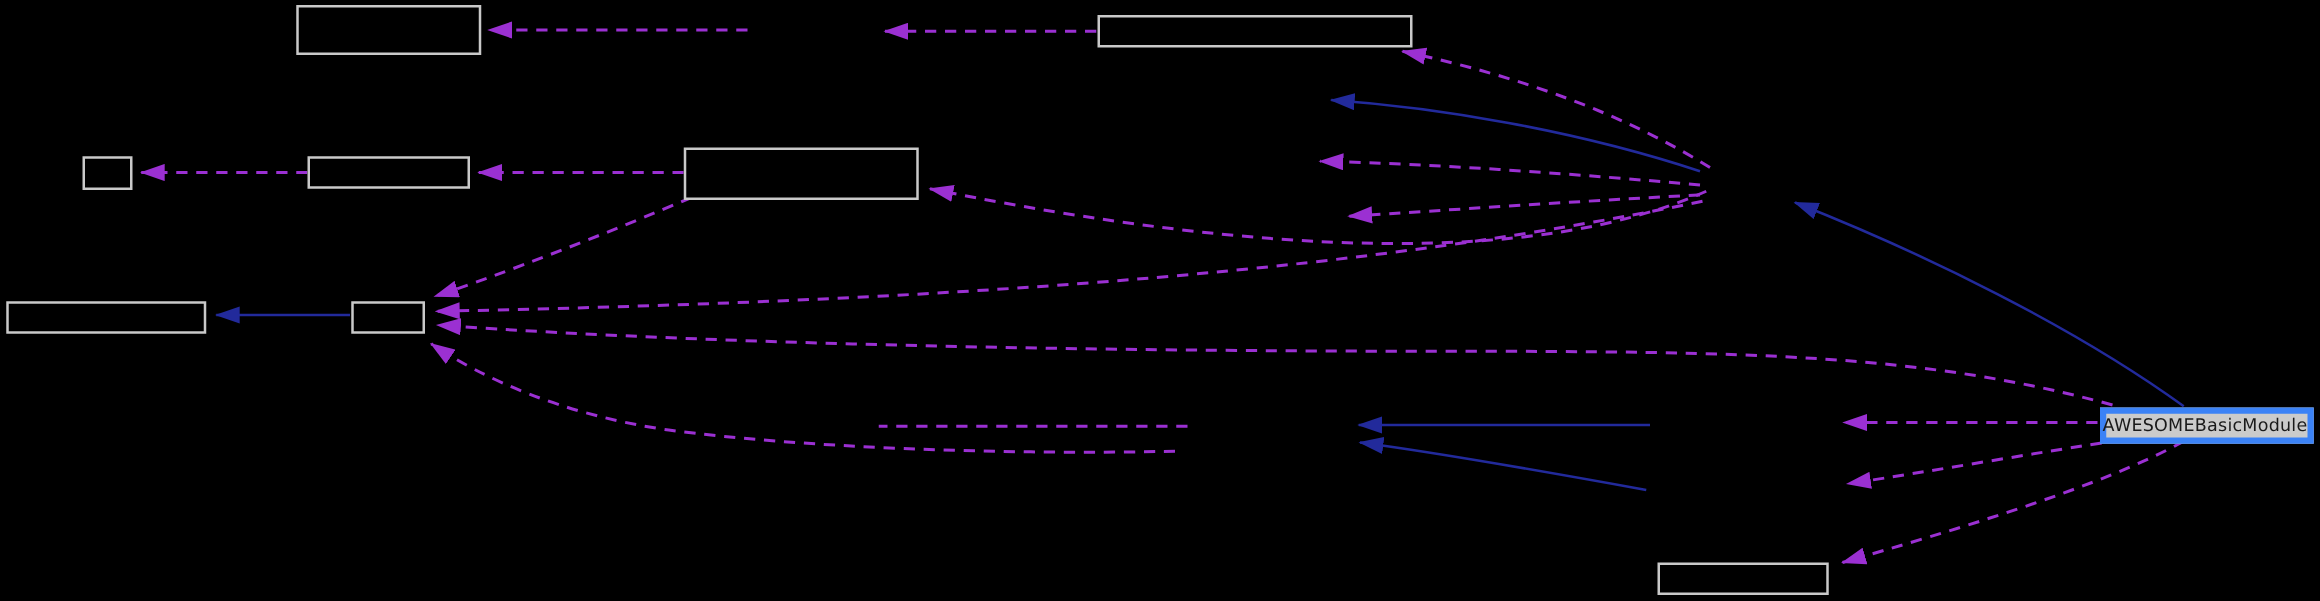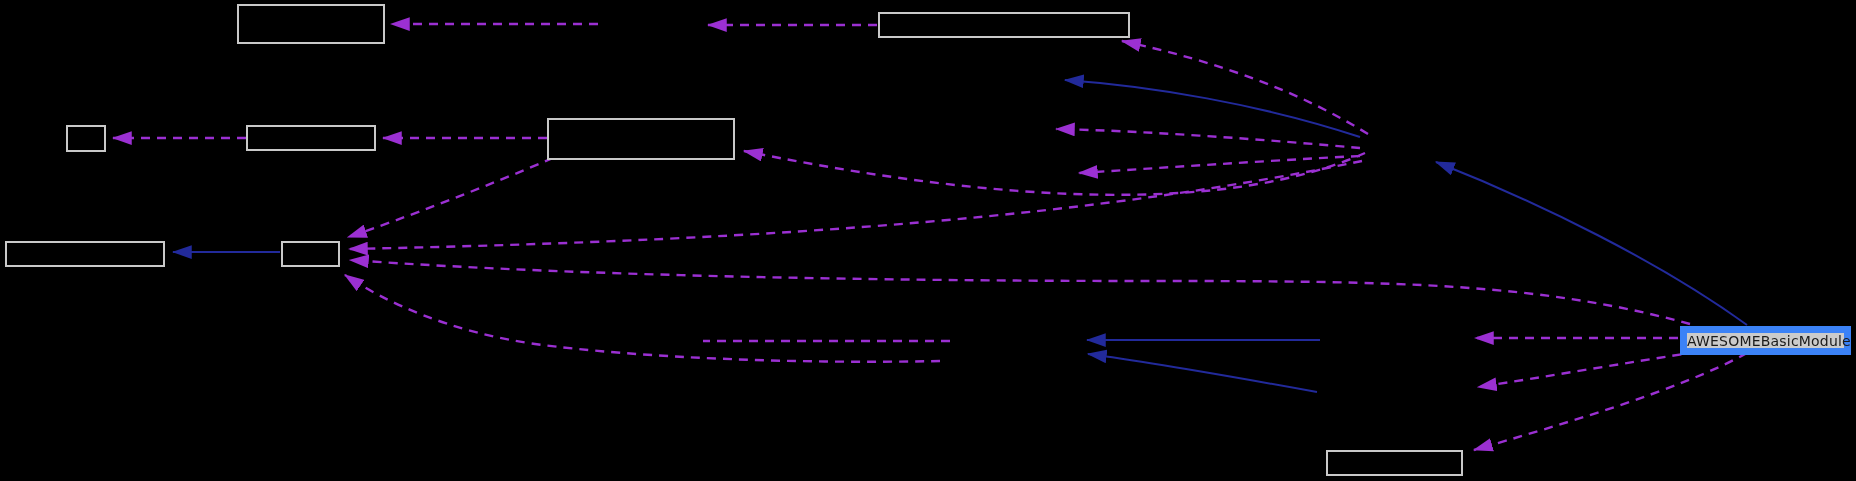--- a/index.html
+++ b/index.html
@@ -1,21 +1,21 @@
 <!DOCTYPE html>
 <html><head>
 <meta charset="utf-8">
 <style>
   html,body{margin:0;padding:0;background:#000;}
   #stage{position:relative;width:1856px;height:481px;background:#000;overflow:hidden;
          font-family:"DejaVu Sans","Liberation Sans",sans-serif;}
   #edges{position:absolute;left:0;top:0;}
   .gnode{position:absolute;box-sizing:border-box;border:2px solid #c9c9c9;background:#000;}
-  .gnode.hl{background:#cbcbcb;border:7px solid #3b82f6;color:#1a1a1a;
-            display:flex;align-items:center;justify-content:flex-start;
+  .gnode.hl{background:#cbcbcb;border:5px solid #3b82f6;color:#1a1a1a;
+            display:flex;align-items:center;justify-content:flex-end;
             font-size:14px;letter-spacing:.2px;}
 </style>
 </head>
 <body>
 
 <div id="stage">
   <svg id="edges" width="1856" height="481" viewBox="0 0 1856 481">
       <defs>
         <marker id="ah-m" orient="auto" markerUnits="userSpaceOnUse" markerWidth="20" markerHeight="14" refX="15" refY="5.5" viewBox="0 0 16 11">
           <path d="M0,0 L16,5.5 L0,11 z" fill="#9b30d2"></path>

